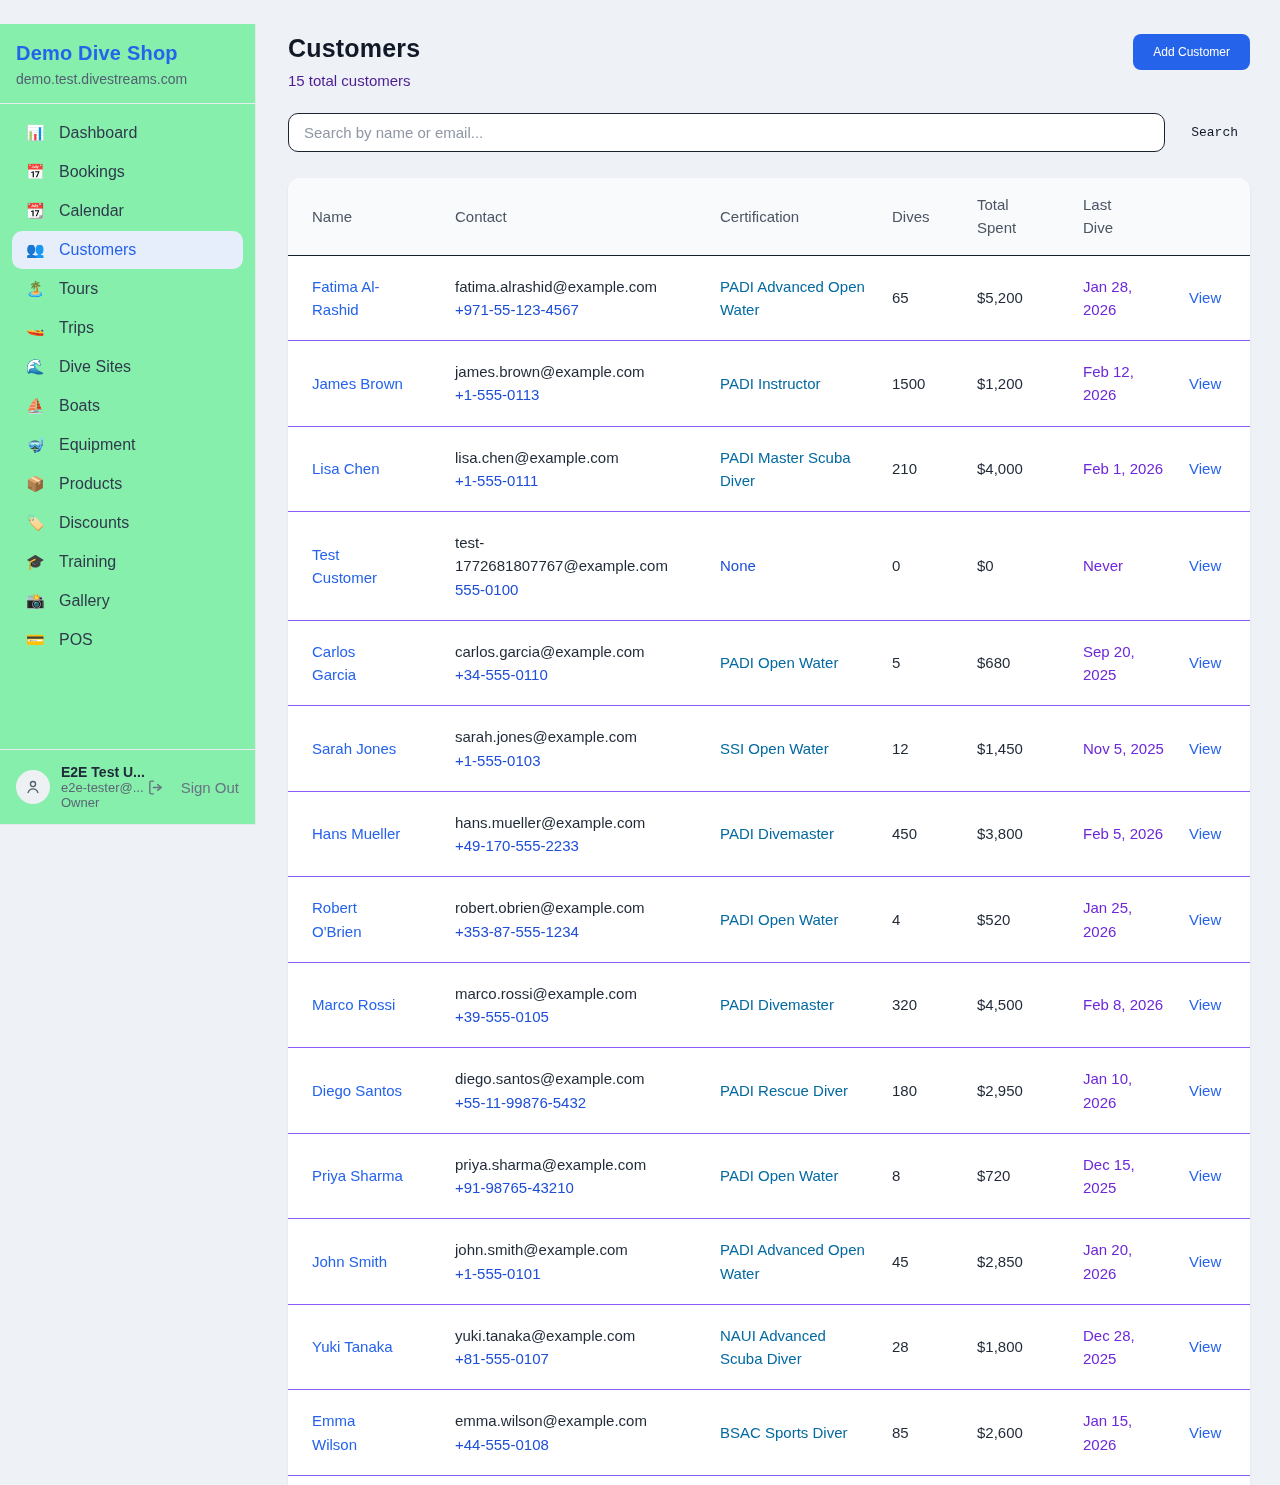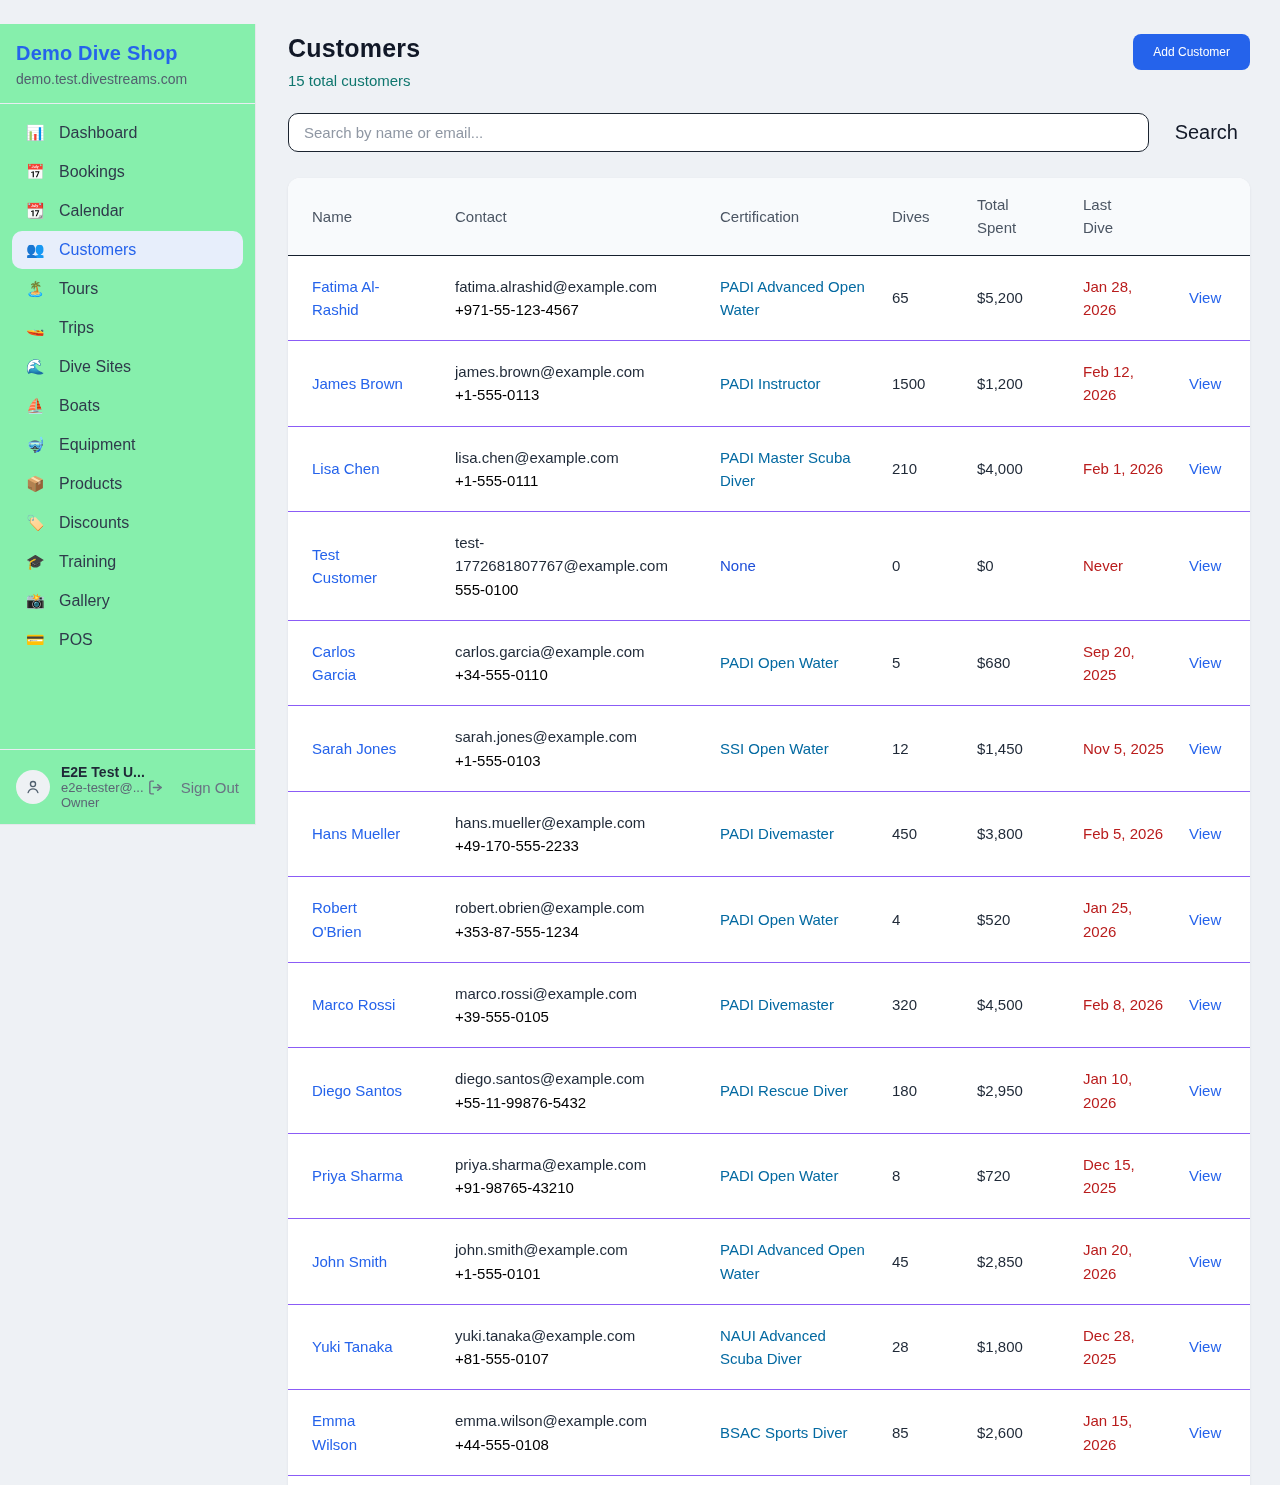--- a/index.html
+++ b/index.html
@@ -51,39 +51,39 @@
     background: none; border: none; cursor: pointer;
     display: flex; align-items: center; gap: 17px;
     color: #697383; font-size: 15px;
     font-family: inherit; flex: none;
   }
 
   
   .main { margin-left: 256px; padding: 34px 30px 30px 32px; }
   .page-head { display: flex; justify-content: space-between; align-items: flex-start; }
   .page-title { font-size: 25px; font-weight: 700; color: #111827; letter-spacing: .2px; }
-  .page-subtitle { font-size: 15px; color: #0f766e; margin-top: 9px; }
+  .page-subtitle { font-size: 15px; color: #4c1d95; margin-top: 9px; }
   .btn-primary {
     background: #2563eb; color: #ffffff;
     border: none; border-radius: 8px;
     font-size: 12px; font-weight: 500; font-family: inherit;
     padding: 11px 20px; cursor: pointer;
   }
   .search-row { display: flex; align-items: center; margin-top: 24px; }
   .search-input {
     flex: 1; height: 39px;
     border: 1px solid #1b2430; border-radius: 10px;
     background: #ffffff; padding: 4px 15px;
     font-size: 15px; font-family: inherit; color: #111827;
     outline: none;
   }
   .search-input::placeholder { color: #8f97a3; }
   .btn-plain {
     background: none; border: none; cursor: pointer;
-    font-size: 20px; color: #111827; font-family: Liberation Sans, sans-serif;
+    font-size: 13px; color: #111827; font-family: Liberation Mono, monospace;
     padding: 8px 12px; margin-left: 14px;
   }
 
   
   .card {
     margin-top: 26px; background: #ffffff;
     border-radius: 12px; overflow: hidden;
     box-shadow: 0 1px 3px rgba(16,24,40,.07);
   }
   table { width: 100%; border-collapse: collapse; font-size: 15px; table-layout: fixed; }
@@ -99,25 +99,25 @@
   th:nth-child(3), td:nth-child(3) { width: 172px; }
   th:nth-child(4), td:nth-child(4) { width: 85px; }
   th:nth-child(5), td:nth-child(5) { width: 106px; }
   th:nth-child(6), td:nth-child(6) { width: 106px; }
   th.wrap .th-text { display: inline-block; width: 48px; line-height: 1.55; }
   td { padding: 19px 12px; vertical-align: middle; line-height: 1.55; }
   tbody tr { border-bottom: 1px solid #8b5cf6; }
   tbody tr:last-child { border-bottom: none; }
   .name-link { color: #2563eb; font-weight: 500; text-decoration: none; overflow-wrap: break-word; display: inline-block; max-width: 100%; }
   .cell-email { color: #1f2937; overflow-wrap: anywhere; }
-  .cell-phone { color: #000000; }
+  .cell-phone { color: #1d4ed8; }
   .cell-cert { color: #0369a1; }
   .cell-cert.muted { color: #1d4ed8; text-align: right; }
   .cell-dives, .cell-spent { color: #1f2937; }
-  .cell-last { color: #b91c1c; }
+  .cell-last { color: #6d28d9; }
   .view-link { color: #2563eb; text-decoration: none; font-weight: 400; }
 </style>
 </head>
 <body>
 
 <aside class="sidebar">
   <div class="brand">
     <div class="brand-title">Demo Dive Shop</div>
     <div class="brand-domain">demo.test.divestreams.com</div>
   </div>

